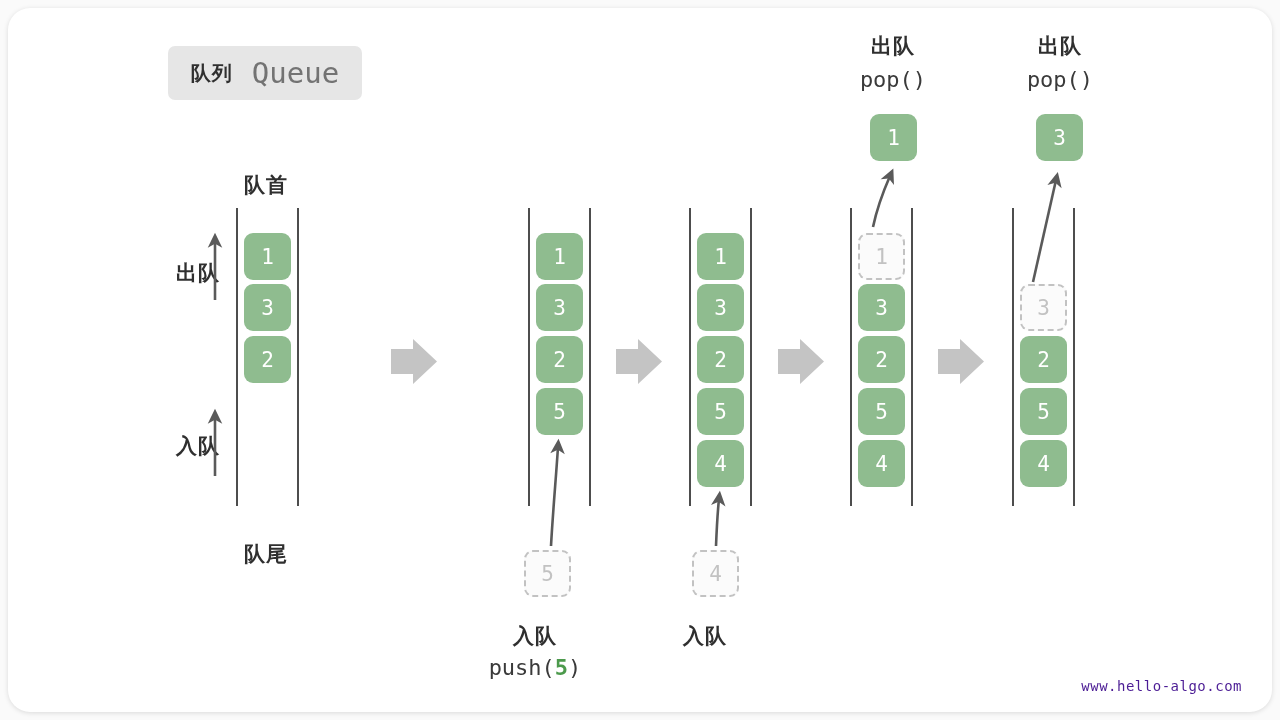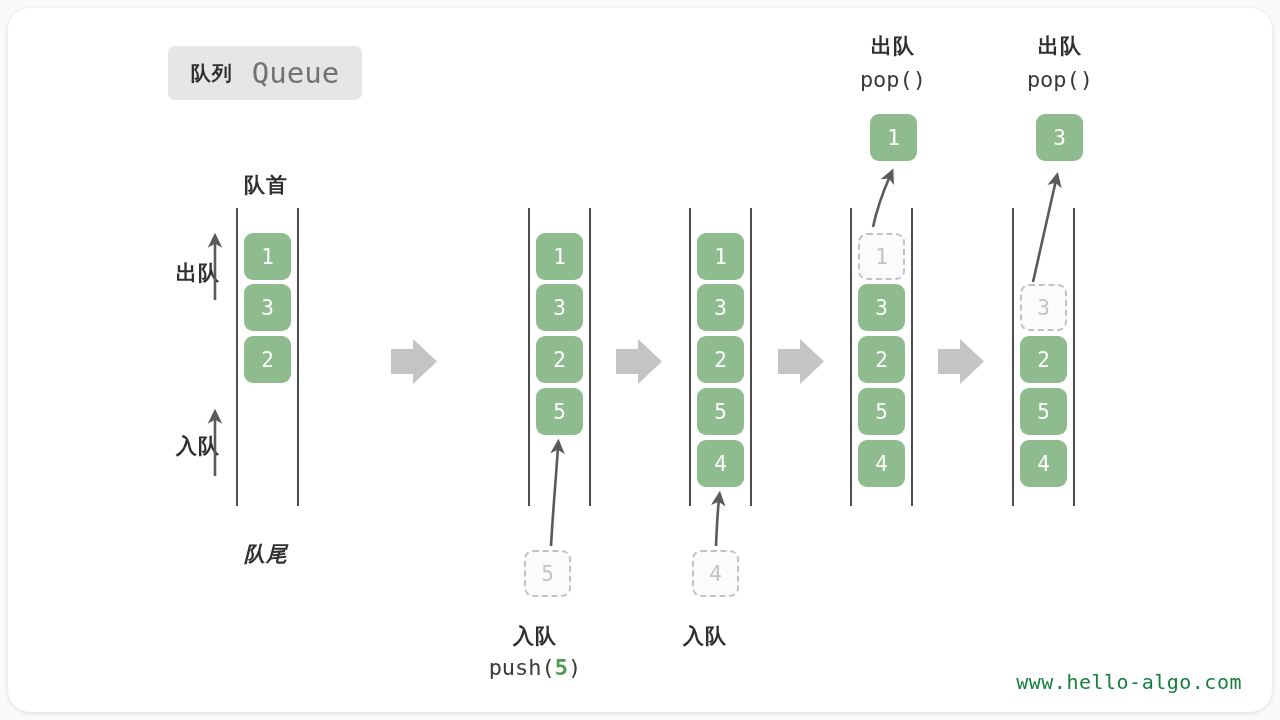--- a/index.html
+++ b/index.html
@@ -126,38 +126,38 @@
     left: 0; top: 0;
     width: 1280px; height: 720px;
     pointer-events: none;
   }
 
   #watermark {
     position: absolute;
     right: 38px;
     bottom: 26px;
     font-family: "DejaVu Sans Mono", monospace;
-    font-size: 20px;
-    color: #15803d;
+    font-size: 14px;
+    color: #4c1d95;
     letter-spacing: 0.5px;
   }
 </style>
 </head>
 <body>
 
 <div id="canvas">
   <div id="card"></div>
 
   <div id="title-badge">
     <span class="cn">队列</span>
     <span class="en">Queue</span>
   </div>
 
   <div class="abs cn-label" style="left:206px; top:139px; width:120px;margin-top:32px;">队首</div>
-  <div class="abs cn-label" style="left:206px; top:540px; width:120px;font-style:italic;">队尾</div>
+  <div class="abs cn-label" style="left:206px; top:540px; width:120px;">队尾</div>
   <div class="abs cn-label" style="left:136px; top:259px; width:84px; text-align:right;">出队</div>
   <div class="abs cn-label" style="left:136px; top:432px; width:84px; text-align:right;">入队</div>
 
   <div class="queue-col" style="left:236px; top:208px; width:63px; height:298px;">
     <div class="rail left" style="height:298px;"></div>
     <div class="rail right" style="height:298px;"></div>
     <div class="cell filled" style="left:8px; top:25px;">1</div>
     <div class="cell filled" style="left:8px; top:76px;">3</div>
     <div class="cell filled" style="left:8px; top:128px;">2</div>
   </div>

